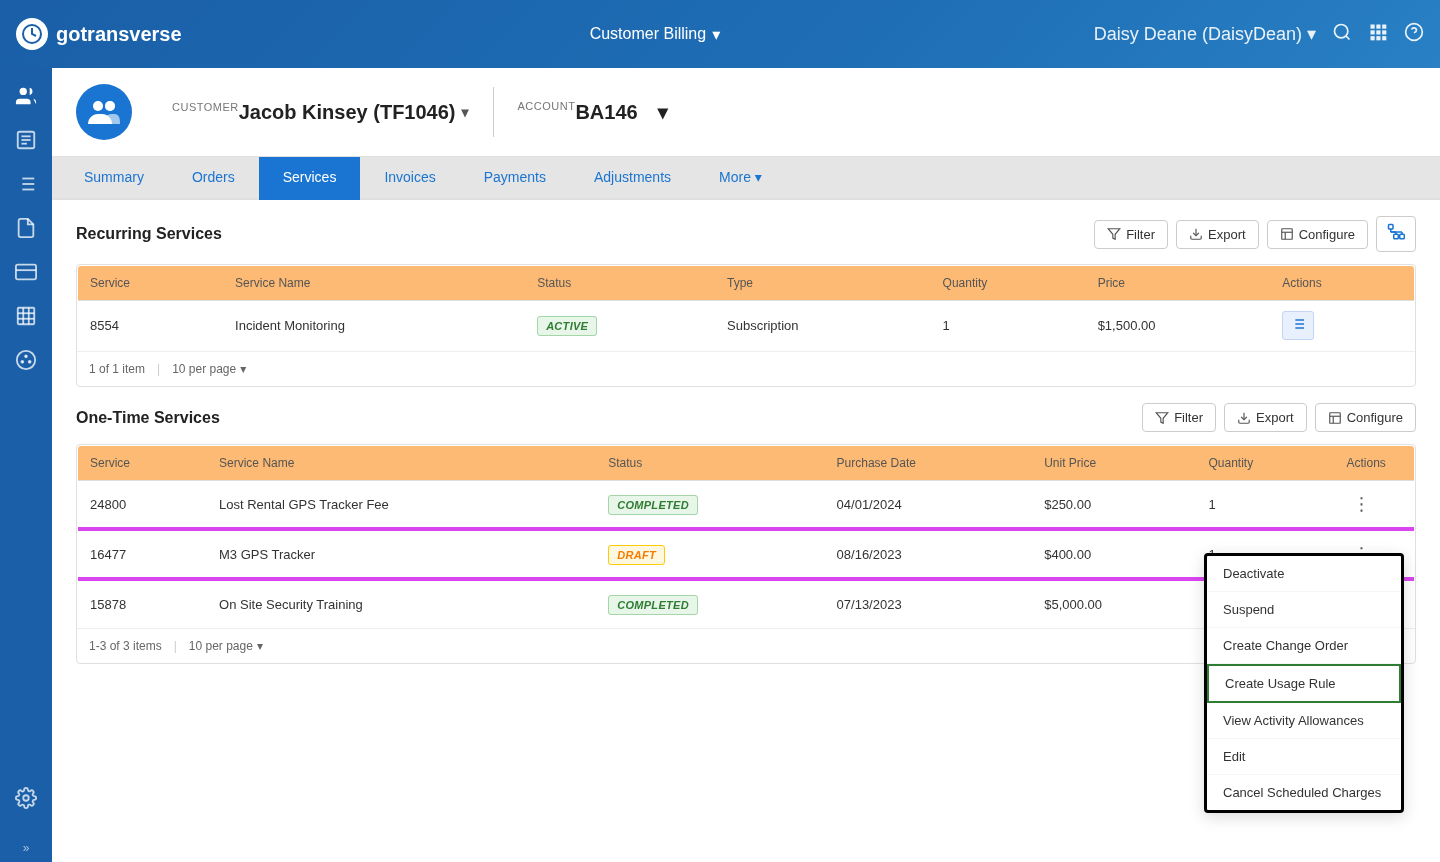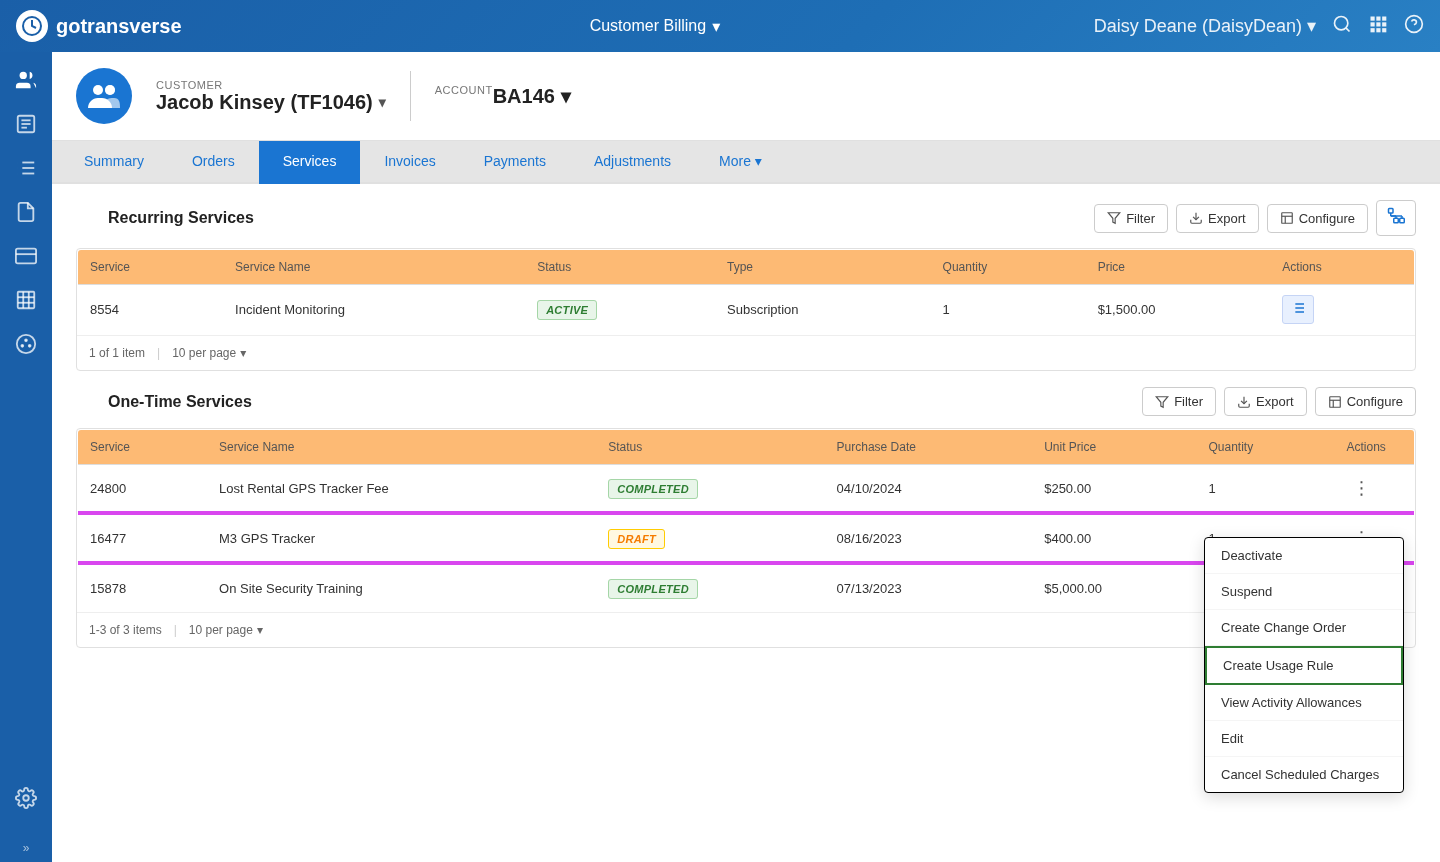--- a/index.html
+++ b/index.html
@@ -1,21 +1,21 @@
 <!DOCTYPE html>
 <html><head>
   <meta charset="utf-8">
   <style>
     * { box-sizing: border-box; margin: 0; padding: 0; }
     body { font-family: 'Segoe UI', Arial, sans-serif; font-size: 13px; background: #f5f5f5; color: #333; display: flex; flex-direction: column; height: 862px; overflow: hidden; }
 
     
     .top-nav {
       background: linear-gradient(135deg, #1a5fa8 0%, #1e6eb5 60%, #2980c4 100%);
-      height: 52px;
+      height: 68px;
       display: flex;
       align-items: center;
       padding: 0 16px;
       color: white;
       flex-shrink: 0;
     }
     .logo-area {
       display: flex;
       align-items: center;
       gap: 8px;
@@ -128,21 +128,22 @@
       border-radius: 50%;
       display: flex;
       align-items: center;
       justify-content: center;
       color: white;
       font-size: 28px;
       flex-shrink: 0;
     }
     .customer-info {
       display: flex;
-      flex-direction: column;
+      flex-direction: row;
+      margin-left: 16px;
     }
     .customer-label {
       font-size: 11px;
       color: #777;
       text-transform: uppercase;
       letter-spacing: 0.5px;
     }
     .customer-name {
       font-size: 20px;
       font-weight: 600;
@@ -170,21 +171,21 @@
       color: #777;
       text-transform: uppercase;
       letter-spacing: 0.5px;
     }
     .account-name {
       font-size: 20px;
       font-weight: 600;
       color: #222;
       display: flex;
       align-items: center;
-      gap: 6px;
+      gap: 20px;
       cursor: pointer;
     }
 
     
     .tabs-bar {
       display: flex;
       border-bottom: 2px solid #e0e0e0;
       background: #e5e5e5;
       padding: 0 8px;
       flex-shrink: 0;
@@ -220,21 +221,20 @@
     .section-header {
       display: flex;
       align-items: center;
       justify-content: space-between;
       margin-bottom: 12px;
     }
     .section-title {
       font-size: 16px;
       font-weight: 600;
       color: #222;
-      margin-left: 32px;
     }
     .btn-action {
       display: flex;
       align-items: center;
       gap: 5px;
       padding: 6px 12px;
       border: 1px solid #ccc;
       background: white;
       border-radius: 4px;
       cursor: pointer;
@@ -333,21 +333,21 @@
       color: #555;
       font-size: 18px;
       padding: 2px 6px;
       border-radius: 3px;
     }
 
     
     .dropdown-menu {
       position: absolute;
       background: white;
-      border: 1px solid #000000;
+      border: 3px solid #000000;
       border-radius: 4px;
       box-shadow: 0 4px 16px rgba(0,0,0,0.15);
       z-index: 100;
       min-width: 200px;
       top: 353px;
       right: 36px;
     }
     .dropdown-menu-item {
       padding: 10px 16px;
       cursor: pointer;
@@ -656,21 +656,21 @@
               <th>Unit Price</th>
               <th>Quantity</th>
               <th style="width:80px;">Actions</th>
             </tr>
           </thead>
           <tbody id="onetime-tbody">
           <tr>
     <td>24800</td>
     <td>Lost Rental GPS Tracker Fee</td>
     <td><span class="badge badge-completed">COMPLETED</span></td>
-    <td>04/10/2024</td>
+    <td>04/01/2024</td>
     <td>$250.00</td>
     <td>1</td>
     <td>
       <button class="actions-dots">⋮</button>
     </td>
   </tr>
               <tr>
     <td>16477</td>
     <td>M3 GPS Tracker</td>
     <td><span class="badge badge-draft">DRAFT</span></td>

